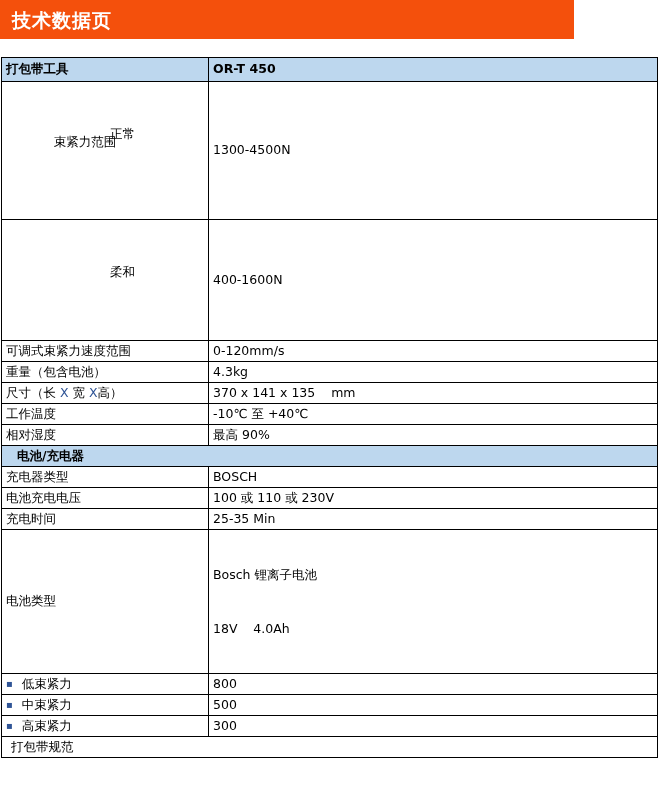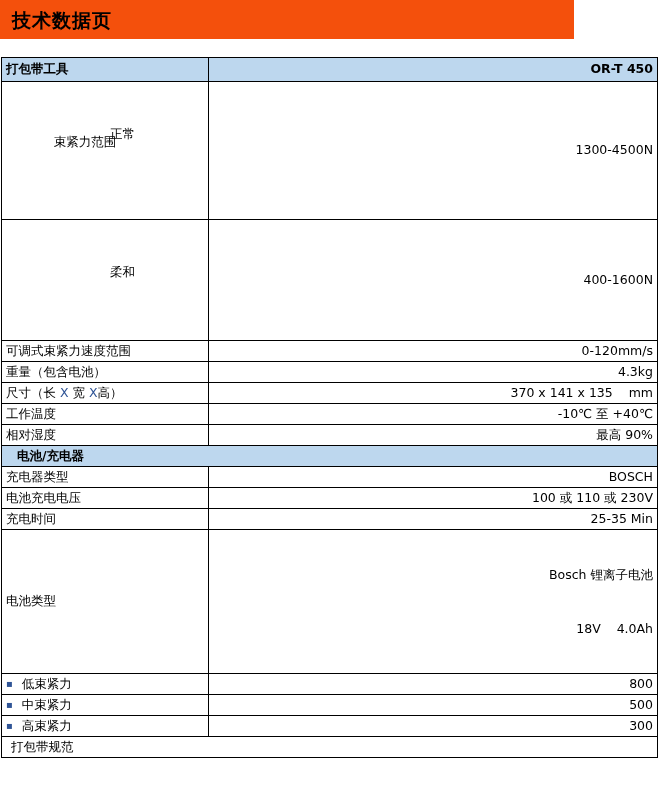--- a/index.html
+++ b/index.html
@@ -15,40 +15,40 @@
     position:absolute;left:0;top:0;
     width:574px;height:39px;
     background:#F4500C;
   }
   .banner-title{
     margin:0;
     padding-left:12px;
     line-height:40px;
     font-size:19px;
     font-weight:bold;
-    color:#000000;
+    color:#ffffff;
     letter-spacing:1px;
   }
   table.spec{
     position:absolute;left:1px;top:57px;
     width:657px;
     border-collapse:collapse;
     table-layout:fixed;
     font-size:12.5px;
   }
   table.spec td{
     border:1px solid #000;
     padding:1px 4px;
     white-space:pre-wrap;
     overflow:hidden;
     vertical-align:middle;
     line-height:1.35;
   }
   td.lbl{padding-left:9px;}
-  td.val{text-align:right;}
+  td.val{text-align:left;}
   tr.r{height:21px;}
   tr.hd{height:24px;}
   tr.hd td{background:#BDD7EE;font-weight:bold;margin-top:45px;}
   tr.sec{height:21px;}
   tr.sec td{background:#BDD7EE;font-weight:bold;padding-left:15px;}
   tr.full{height:21px;}
   tr.full td{padding-left:9px;}
   tr.tall{height:43px;}
   td.top{vertical-align:top;padding-top:3px;margin-left:28px;}
   .rel{position:relative;width:100%;height:100%;}

